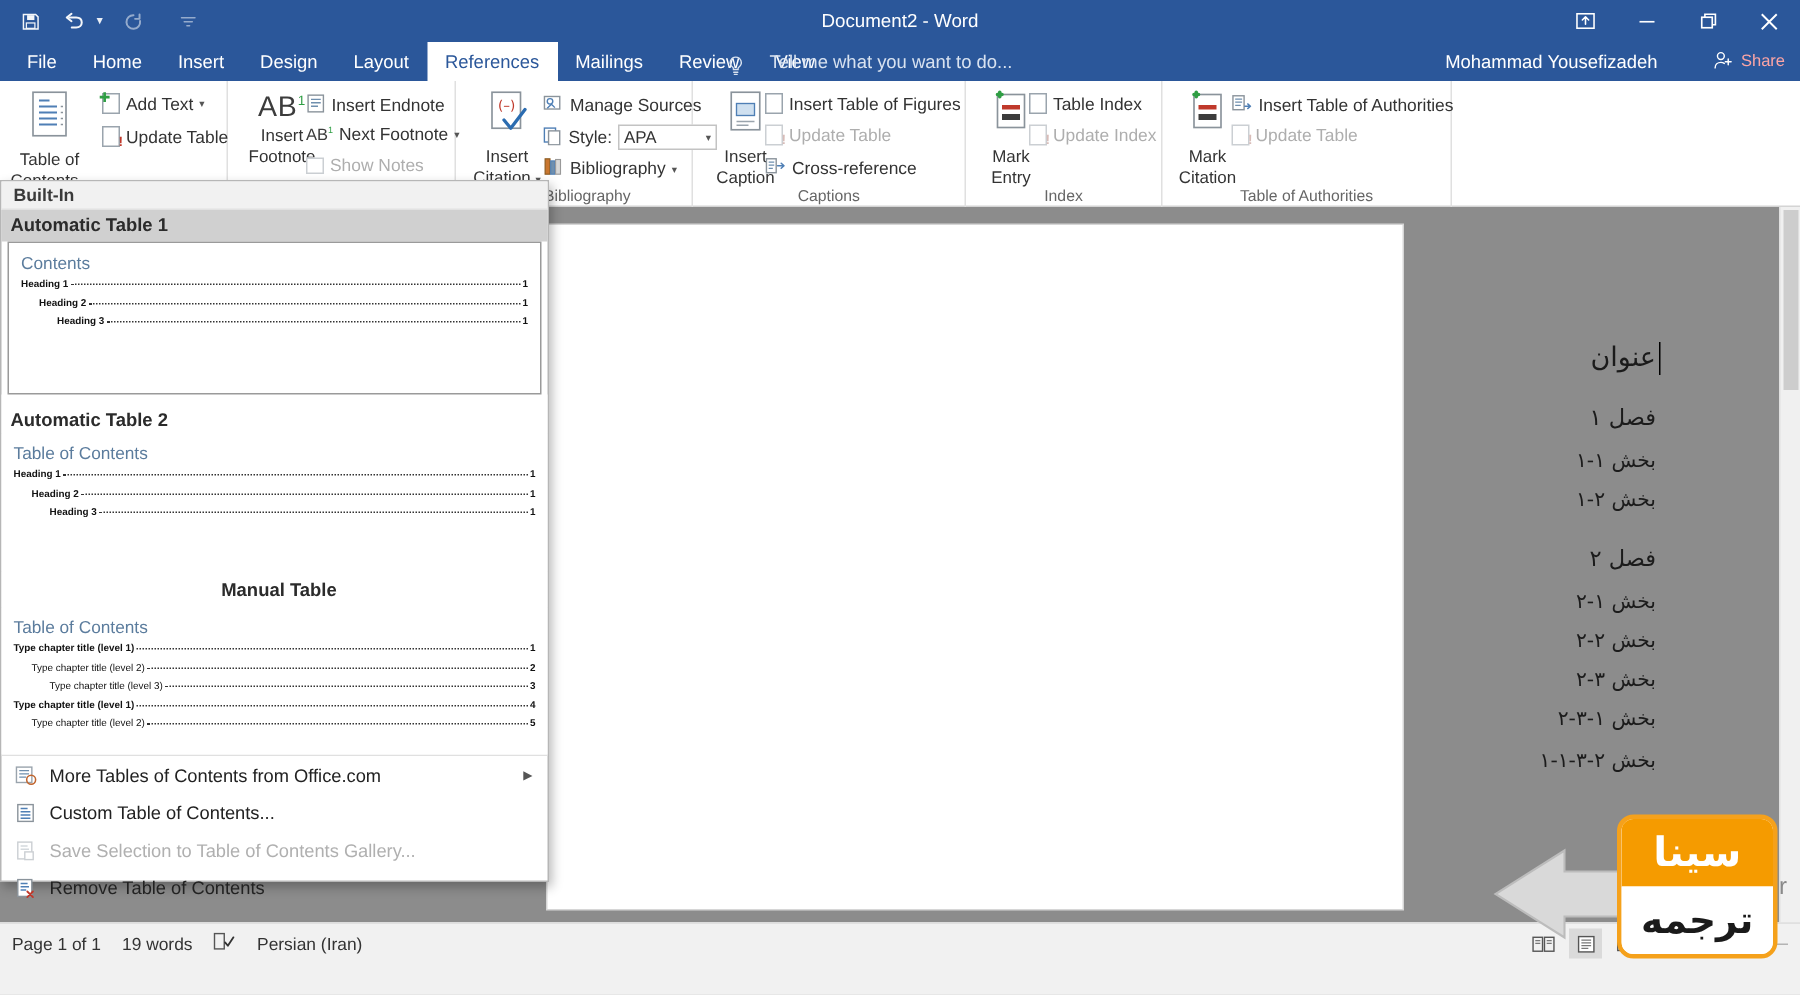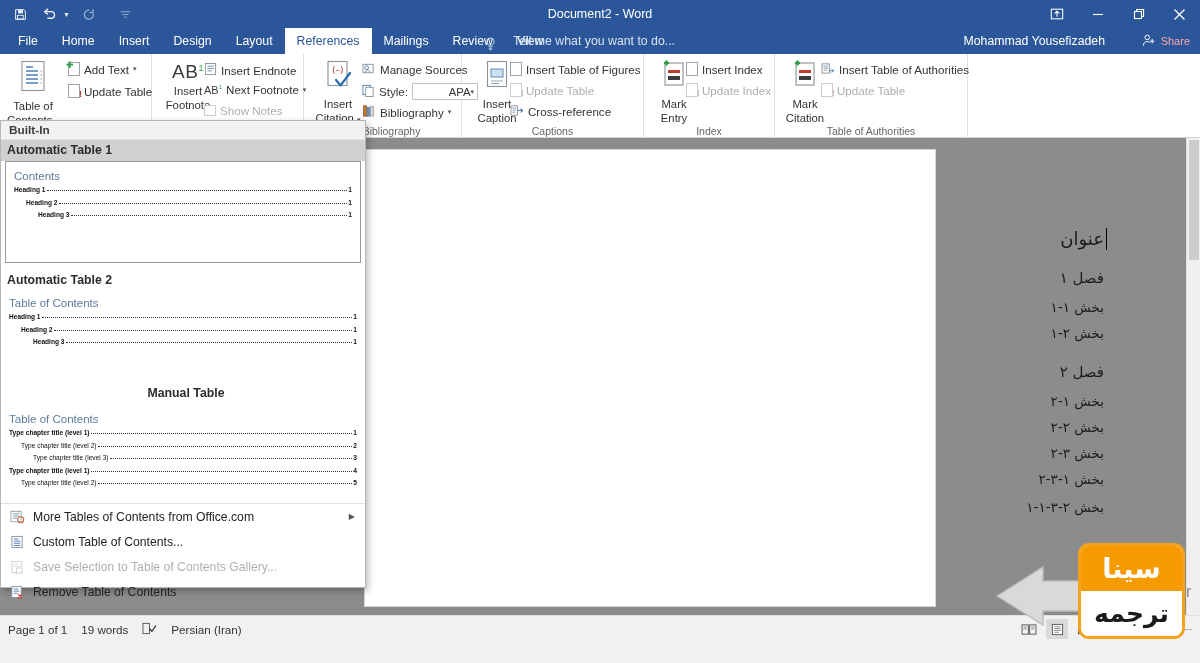--- a/index.html
+++ b/index.html
@@ -355,21 +355,21 @@
         <span>Manage Sources</span>
       </div>
       <div class="smallrow" style="left:58px; top:29px;">
         <span>
           <svg width="13" height="13" viewBox="0 0 14 14">
               <rect x="1" y="1.5" width="8" height="10" fill="#fff" stroke="#4f7fb5" stroke-width="1"></rect>
               <rect x="4" y="3.5" width="8" height="10" fill="#fff" stroke="#8a939b" stroke-width="1"></rect>
             </svg>
         </span>
         <span>Style:</span>
-        <span style="display:inline-flex;align-items:center;justify-content:flex-end;border:1px solid #c3c3c3;background:#fff;height:17px;width:66px;padding:0 3px;font-size:11.3px;">
+        <span style="display:inline-flex;align-items:center;justify-content:space-between;border:1px solid #c3c3c3;background:#fff;height:17px;width:66px;padding:0 3px;font-size:11.3px;">
           <span>APA</span>
           <span class="caret">▾</span>
         </span>
       </div>
       <div class="smallrow" style="left:58px; top:50px;">
         <span>
           <svg width="14" height="14" viewBox="0 0 15 15">
               <rect x="1.5" y="2" width="3.5" height="11" fill="#c9762f" stroke="#8a5a20" stroke-width=".8"></rect>
               <rect x="5.5" y="3.5" width="3" height="9.5" fill="#6f8fae" stroke="#4f7fb5" stroke-width=".8"></rect>
               <rect x="9" y="2.5" width="3.5" height="10.5" fill="#d8d8d8" stroke="#999" stroke-width=".8"></rect>
@@ -424,21 +424,21 @@
               <rect x="8" y="10" width="12" height="3" fill="#c0392b"></rect>
               <rect x="8" y="16" width="12" height="4" fill="#3c3c3c"></rect>
               <path d="M6.5 4.5v-3M5 3h3" stroke="#2f9e44" stroke-width="2.4" stroke-linecap="round"></path>
             </svg>
         </span>
         <span>Mark</span>
         <span>Entry</span>
       </div>
       <div class="smallrow" style="left:42px; top:8px;">
         <span class="pg" style="width:12px;height:14px;"></span>
-        <span>Insert Index</span>
+        <span>Table Index</span>
       </div>
       <div class="smallrow dis" style="left:42px; top:29px;">
         <span class="pg dis" style="width:12px;height:14px;">
           <span style="position:absolute;right:-3px;bottom:-2px;color:#d8bcb8;font-size:9px;line-height:1;font-weight:bold;">!</span>
         </span>
         <span>Update Index</span>
       </div>
       <div class="glabel">Index</div>
     </div>
 

